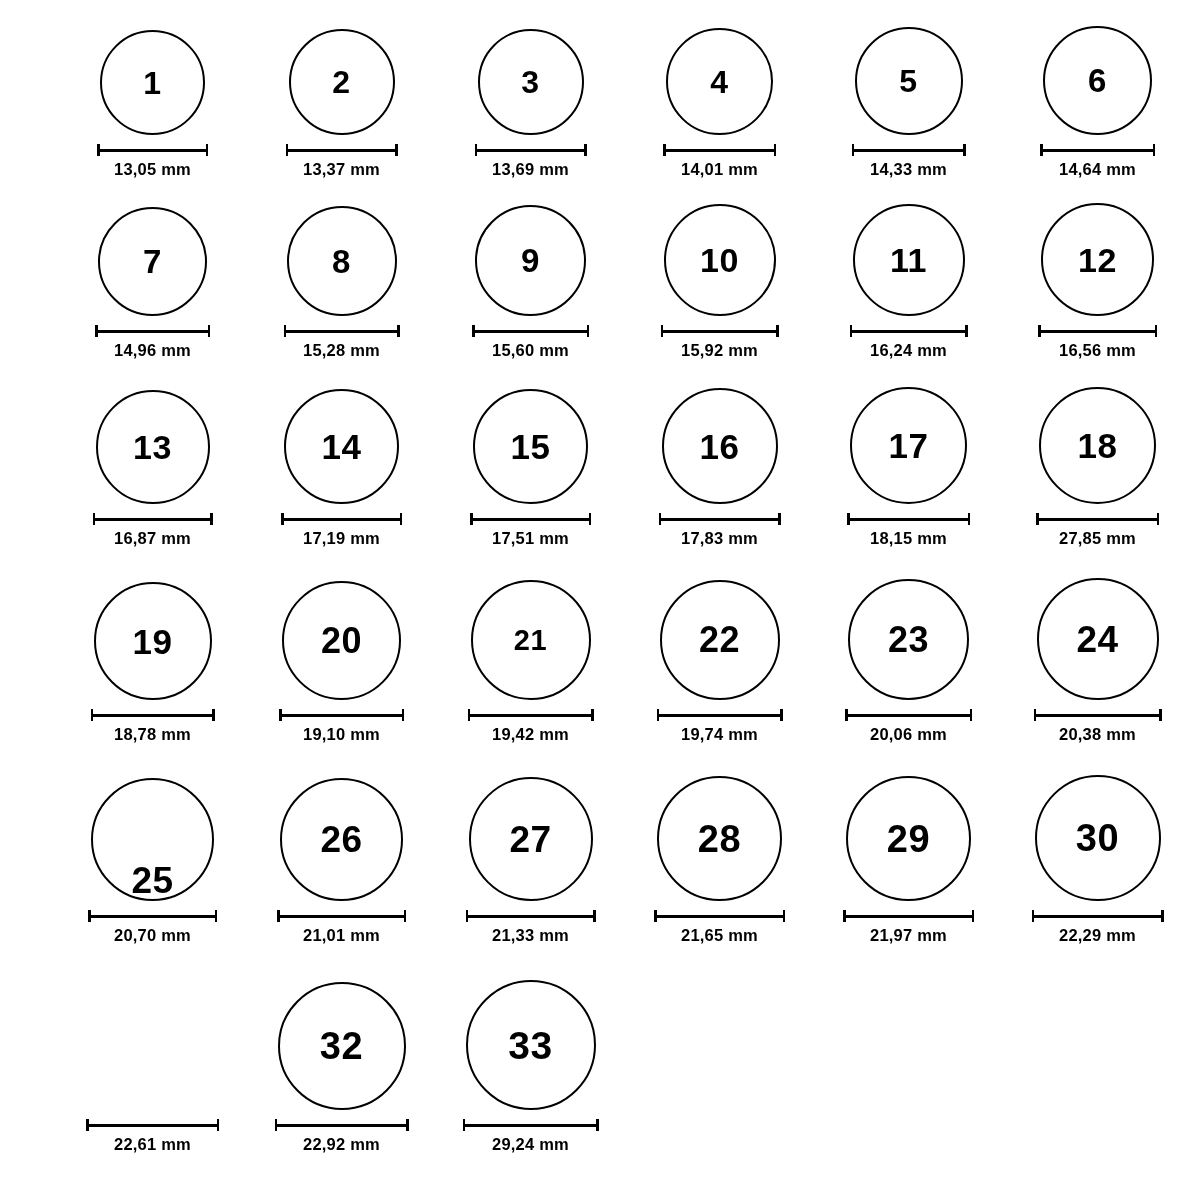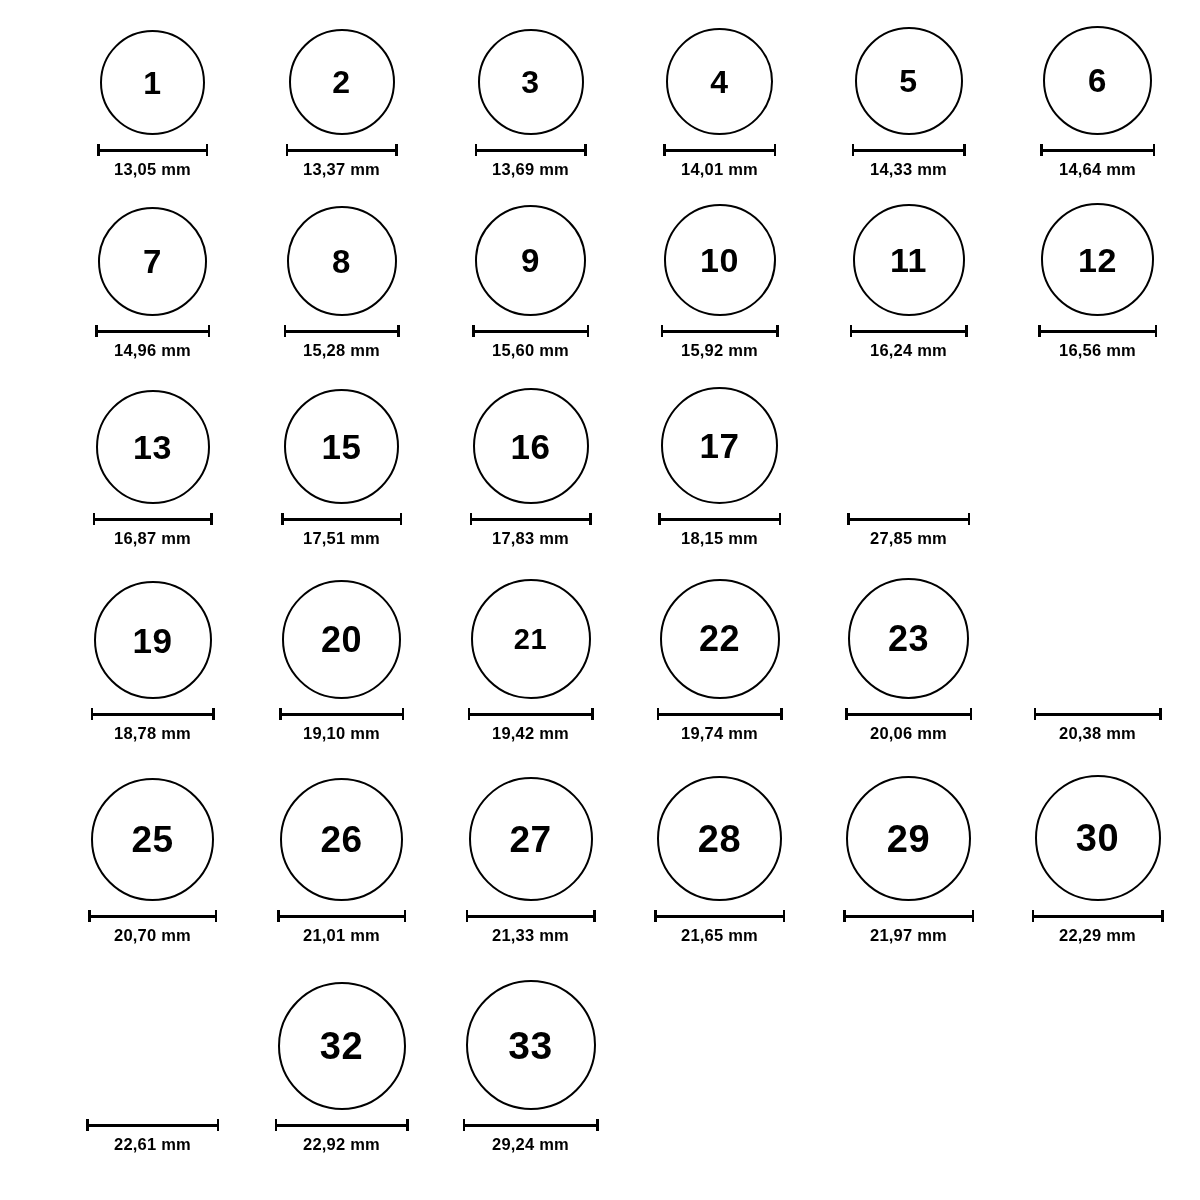--- a/index.html
+++ b/index.html
@@ -258,20 +258,33 @@
         <div class="measure" style="width: 120px;">
           <div class="bar"></div>
           <div class="cap left"></div>
           <div class="cap right"></div>
         </div>
         <div class="mm">16,87 mm</div>
       </div>
       <div class="cell">
         <div class="ring-wrap">
           <div class="ring" style="width: 115px; height: 115px;">
+            <span class="ring-label" style="font-size: 35px;">14</span>
+          </div>
+        </div>
+        <div class="measure" style="width: 121px;">
+          <div class="bar"></div>
+          <div class="cap left"></div>
+          <div class="cap right"></div>
+        </div>
+        <div class="mm">17,19 mm</div>
+      </div>
+      <div class="cell">
+        <div class="ring-wrap">
+          <div class="ring" style="width: 115px; height: 115px;">
             <span class="ring-label" style="font-size: 35px;">15</span>
           </div>
         </div>
         <div class="measure" style="width: 121px;">
           <div class="bar"></div>
           <div class="cap left"></div>
           <div class="cap right"></div>
         </div>
         <div class="mm">17,51 mm</div>
       </div>
@@ -295,20 +308,25 @@
           </div>
         </div>
         <div class="measure" style="width: 123px;">
           <div class="bar"></div>
           <div class="cap left"></div>
           <div class="cap right"></div>
         </div>
         <div class="mm">18,15 mm</div>
       </div>
       <div class="cell">
+        <div class="ring-wrap">
+          <div class="ring" style="width: 117px; height: 117px;">
+            <span class="ring-label" style="font-size: 35px;">18</span>
+          </div>
+        </div>
         <div class="measure" style="width: 123px;">
           <div class="bar"></div>
           <div class="cap left"></div>
           <div class="cap right"></div>
         </div>
         <div class="mm">27,85 mm</div>
       </div>
     </div>
     <div class="row" style="position: absolute; top: 578px; left: 0px; width: 1200px;">
       <div class="cell">
@@ -370,32 +388,37 @@
           </div>
         </div>
         <div class="measure" style="width: 127px;">
           <div class="bar"></div>
           <div class="cap left"></div>
           <div class="cap right"></div>
         </div>
         <div class="mm">20,06 mm</div>
       </div>
       <div class="cell">
+        <div class="ring-wrap">
+          <div class="ring" style="width: 122px; height: 122px;">
+            <span class="ring-label" style="font-size: 37px;">24</span>
+          </div>
+        </div>
         <div class="measure" style="width: 128px;">
           <div class="bar"></div>
           <div class="cap left"></div>
           <div class="cap right"></div>
         </div>
         <div class="mm">20,38 mm</div>
       </div>
     </div>
     <div class="row" style="position: absolute; top: 775px; left: 0px; width: 1200px;">
       <div class="cell">
         <div class="ring-wrap">
-          <div class="ring" style="width: 123px; height: 123px;">
+          <div class="ring" style="width: 123px; height: 123px; align-items: flex-end;">
             <span class="ring-label" style="font-size: 37px;">25</span>
           </div>
         </div>
         <div class="measure" style="width: 129px;">
           <div class="bar"></div>
           <div class="cap left"></div>
           <div class="cap right"></div>
         </div>
         <div class="mm">20,70 mm</div>
       </div>

